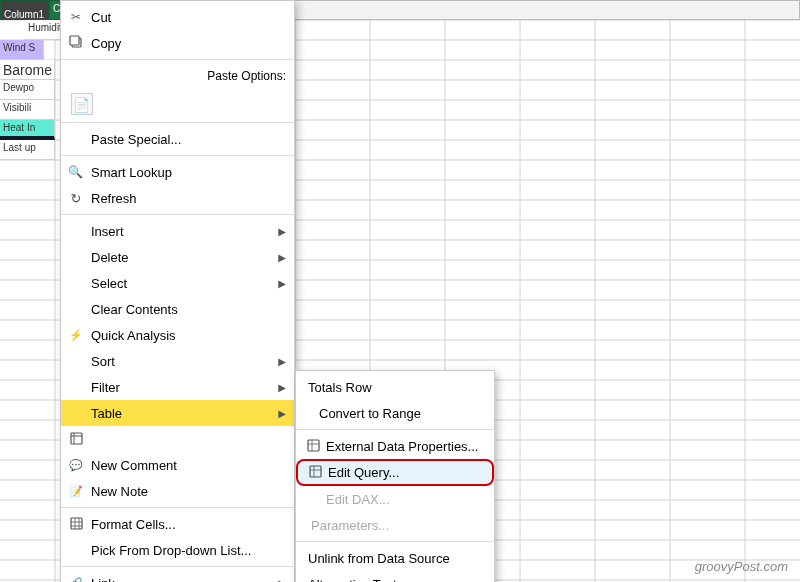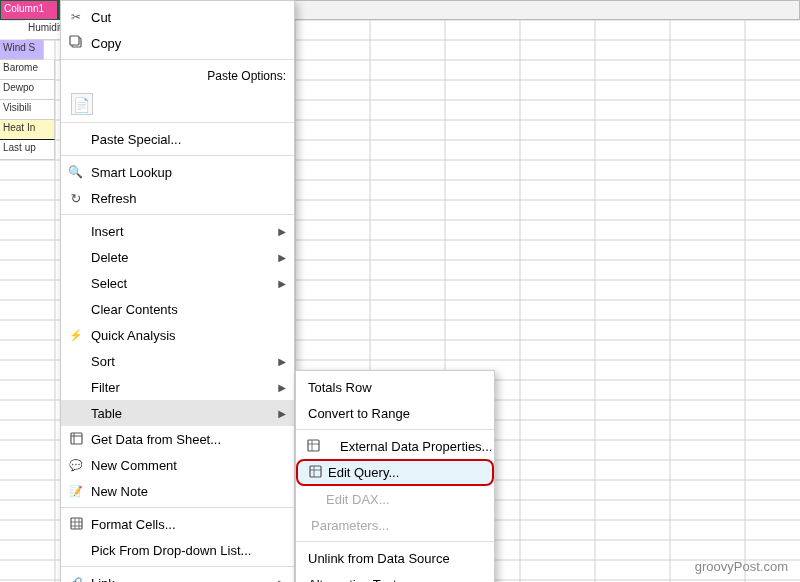--- a/index.html
+++ b/index.html
@@ -84,20 +84,21 @@
       border-radius: 8px;
     }
 
     
     .watermark {
       position: absolute;
       bottom: 8px;
       right: 12px;
       color: #888;
       font-size: 13px;
+      font-style: italic;
     }
   </style>
 </head>
 <body>
 
 <div class="spreadsheet-bg">
 
   <div style="position:absolute;top:0;left:0;width:800px;height:582px;">
 
     <svg width="800" height="582" style="position:absolute;top:0;left:0;">
@@ -140,33 +141,33 @@
       <line x1="0" y1="480" x2="800" y2="480" stroke="#d0d0d0" stroke-width="1"></line>
       <line x1="0" y1="500" x2="800" y2="500" stroke="#d0d0d0" stroke-width="1"></line>
       <line x1="0" y1="520" x2="800" y2="520" stroke="#d0d0d0" stroke-width="1"></line>
       <line x1="0" y1="540" x2="800" y2="540" stroke="#d0d0d0" stroke-width="1"></line>
       <line x1="0" y1="560" x2="800" y2="560" stroke="#d0d0d0" stroke-width="1"></line>
       <line x1="0" y1="580" x2="800" y2="580" stroke="#d0d0d0" stroke-width="1"></line>
     </svg>
   </div>
 
   <div style="position:absolute;top:0;left:0;height:20px;width:800px;display:flex;">
-    <div style="width:58px;height:20px;background:#ec4899;border:1px solid #1a5c38;color:#fff;font-size:10px;padding:2px 3px;overflow:hidden;white-space:nowrap;">Column1</div>
+    <div style="width:49px;height:20px;background:#404040;border:1px solid #1a5c38;color:#fff;font-size:10px;padding:8px 3px;overflow:hidden;white-space:nowrap;">Column1</div>
     <div style="width:110px;height:20px;background:#217346;border:1px solid #1a5c38;color:#fff;font-size:10px;padding:2px 3px;overflow:hidden;white-space:nowrap;">Column2</div>
     <div style="width:75px;height:20px;background:#f2f2f2;border:1px solid #bbb;color:#444;font-size:10px;padding:2px 3px;text-align:center;"></div>
     <div style="flex:1;height:20px;background:#f2f2f2;border:1px solid #bbb;color:#444;font-size:10px;"></div>
   </div>
 
   <div style="position:absolute;top:20px;left:0;">
     <div style="width:55px;height:20px;background:#fff;border-right:1px solid #d0d0d0;border-bottom:1px solid #d0d0d0;font-size:10px;color:#333;padding:2px 3px;overflow:hidden;white-space:nowrap;margin-left:25px;">Humidity</div>
     <div style="width:44px;height:20px;background:#c4b5fd;border-right:1px solid #d0d0d0;border-bottom:1px solid #d0d0d0;font-size:10px;color:#333;padding:2px 3px;overflow:hidden;white-space:nowrap;">Wind S</div>
-    <div style="width:55px;height:20px;background:#fff;border-right:1px solid #d0d0d0;border-bottom:1px solid #d0d0d0;font-size:10px;color:#333;padding:2px 3px;overflow:hidden;white-space:nowrap;">Barome</div>
+    <div style="width:55px;height:20px;background:#fff;border-right:1px solid #d0d0d0;border-bottom:1px solid #d0d0d0;font-size:14px;color:#333;padding:2px 3px;overflow:hidden;white-space:nowrap;">Barome</div>
     <div style="width:55px;height:20px;background:#fff;border-right:1px solid #d0d0d0;border-bottom:1px solid #d0d0d0;font-size:10px;color:#333;padding:2px 3px;overflow:hidden;white-space:nowrap;">Dewpo</div>
     <div style="width:55px;height:20px;background:#fff;border-right:1px solid #d0d0d0;border-bottom:1px solid #d0d0d0;font-size:10px;color:#333;padding:2px 3px;overflow:hidden;white-space:nowrap;">Visibili</div>
-    <div style="width:55px;height:20px;background:#fef9c3;border-right:1px solid #d0d0d0;border-bottom:1px solid #0f172a;font-size:10px;color:#333;padding:2px 3px;overflow:hidden;white-space:nowrap;">Heat In</div>
+    <div style="width:55px;height:20px;background:#5eead4;border-right:1px solid #d0d0d0;border-bottom:4px solid #0f172a;font-size:10px;color:#333;padding:2px 3px;overflow:hidden;white-space:nowrap;">Heat In</div>
     <div style="width:55px;height:20px;background:#fff;border-right:1px solid #d0d0d0;border-bottom:1px solid #d0d0d0;font-size:10px;color:#333;padding:2px 3px;overflow:hidden;white-space:nowrap;">Last up</div>
   </div>
 </div>
 
 <div class="context-menu-left" style="top:0;left:60px;">
 
   <div class="menu-item">
     <span class="icon">✂</span>
     <span>Cut</span>
   </div>
@@ -233,34 +234,33 @@
   <div class="menu-item">
     <span>Sort</span>
     <span class="arrow">▶</span>
   </div>
 
   <div class="menu-item">
     <span>Filter</span>
     <span class="arrow">▶</span>
   </div>
 
-  <div class="menu-item highlighted" style="background:#e5e5e5;align-items:center;">
+  <div class="menu-item highlighted" style="background:#fde047;align-items:center;">
     <span>Table</span>
     <span class="arrow">▶</span>
   </div>
 
   <div class="menu-item">
     <span class="icon" style="font-size:11px;">
       <svg width="13" height="13" viewBox="0 0 13 13">
           <rect x="1" y="1" width="11" height="11" rx="1" fill="none" stroke="#555" stroke-width="1.2"></rect>
           <line x1="1" y1="4" x2="12" y2="4" stroke="#555" stroke-width="1"></line>
           <line x1="4" y1="1" x2="4" y2="12" stroke="#555" stroke-width="1"></line>
         </svg>
     </span>
-    <span>Get Data from Sheet...</span>
   </div>
 
   <div class="menu-item">
     <span class="icon" style="font-size:11px;">💬</span>
     <span>New Comment</span>
   </div>
 
   <div class="menu-item">
     <span class="icon" style="font-size:11px;">📝</span>
     <span>New Note</span>
@@ -291,26 +291,26 @@
     <span class="arrow">▶</span>
   </div>
 </div>
 
 <div class="context-menu-right">
 
   <div class="menu-item" style="padding-left:12px;">
     <span>Totals Row</span>
   </div>
 
-  <div class="menu-item" style="padding-left:12px;">
+  <div class="menu-item" style="padding-left:23px;">
     <span>Convert to Range</span>
   </div>
   <div class="menu-separator"></div>
 
-  <div class="menu-item" style="padding-left:44px;">
+  <div class="menu-item" style="padding-left:30px;">
     <span class="icon" style="position:absolute;left:8px;font-size:11px;">
       <svg width="13" height="13" viewBox="0 0 13 13">
           <rect x="1" y="1" width="11" height="11" rx="1" fill="none" stroke="#555" stroke-width="1.2"></rect>
           <line x1="1" y1="5" x2="12" y2="5" stroke="#555" stroke-width="0.8"></line>
           <line x1="5" y1="1" x2="5" y2="12" stroke="#555" stroke-width="0.8"></line>
         </svg>
     </span>
     <span>External Data Properties...</span>
   </div>
 

